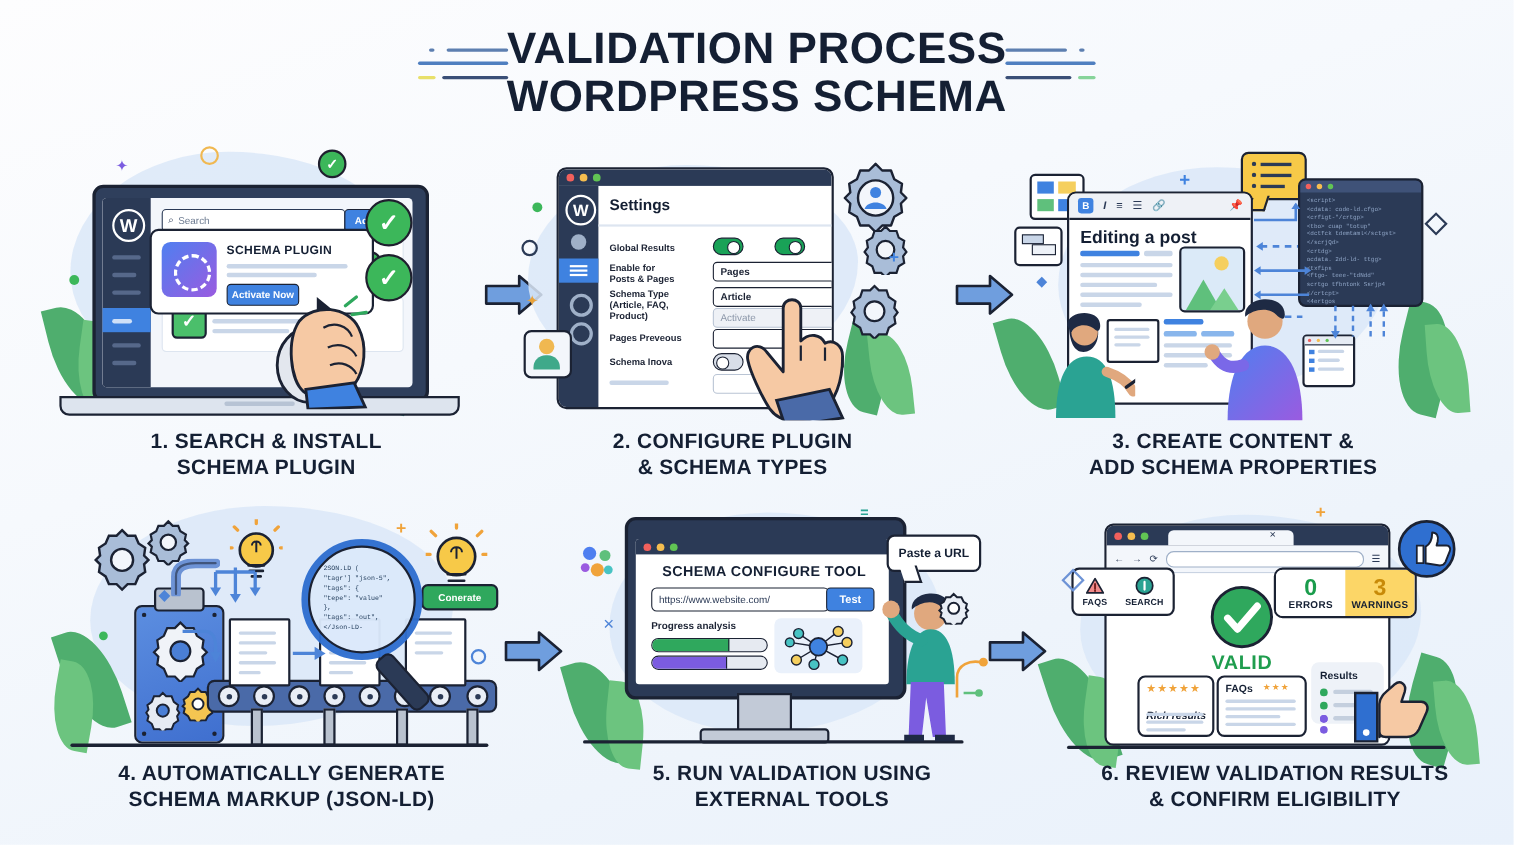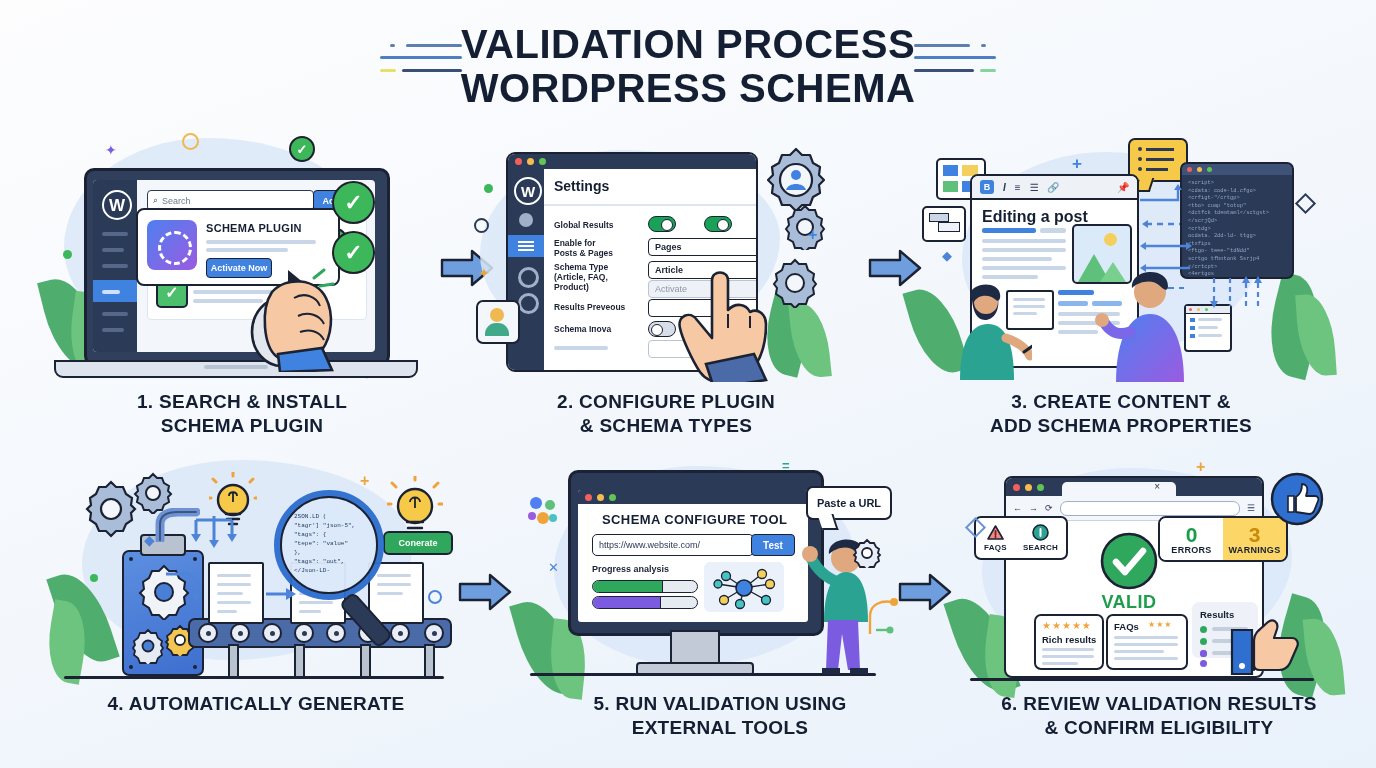--- a/index.html
+++ b/index.html
@@ -287,21 +287,21 @@
         <span style="font-size:7px;">▼</span>
       </div>
 
       <div class="s-label" style="left:46px;top:108px;width:64px;">Schema Type (Article, FAQ, Product)</div>
       <div class="select" style="left:140px;top:107px;width:108px;height:16px;">
         <span>Article</span>
         <span style="font-size:7px;">▼</span>
       </div>
       <div class="field" style="left:140px;top:126px;width:108px;height:16px;">Activate</div>
 
-      <div class="s-label" style="left:46px;top:148px;width:76px;">Results Preveous</div>
+      <div class="s-label" style="left:46px;top:148px;width:76px;">Pages Preveous</div>
       <div class="field" style="left:140px;top:145px;width:108px;height:16px;background:#fff;border-color:#1b2233;"></div>
 
       <div class="s-label" style="left:46px;top:170px;width:76px;">Schema Iпova</div>
       <div class="toggle off" style="left:140px;top:167px;width:26px;height:14px;">
           <div class="knob" style="left:1.5px;"></div>
         </div>
 
       <div class="line" style="left:46px;top:192px;width:54px;height:4px;"></div>
       <div class="field" style="left:140px;top:186px;width:108px;height:16px;background:#fff;border-color:#b9c4d4;"></div>
     </div>
@@ -634,20 +634,21 @@
       <path d="M32 32 l-5 -9 h10 Z" fill="#4d84d8"></path>
     </svg>
 
     <div class="spark" style="left:102px;top:82px;color:#4d84d8;font-size:14px;">◆</div>
     <div class="spark" style="left:318px;top:22px;color:#f0a33a;font-size:16px;font-weight:bold;">+</div>
     <div style="position:absolute;left:48px;top:124px;width:8px;height:8px;border-radius:50%;background:#3cb75a;"></div>
     <div style="position:absolute;left:386px;top:140px;width:10px;height:10px;border-radius:50%;border:2px solid #4d84d8;"></div>
 
     <div class="caption" style="top:242px;">
       <div>4. AUTOMATICALLY GENERATE</div>
+      <div>SCHEMA MARKUP (JSON-LD)</div>
     </div>
   </div>
 
   <svg class="arrow" style="left:458px;top:572px;" width="56" height="40" viewBox="0 0 56 40">
     <path d="M2 12 h30 v-9 l20 17 l-20 17 v-9 h-30 Z" fill="#6f9ede" stroke="#1b2233" stroke-width="2.4" stroke-linejoin="round"></path>
   </svg>
 
   <div class="panel" style="left:520px;top:458px;width:400px;height:242px;">
     <div class="blob" style="left:34px;top:8px;width:300px;height:200px;"></div>
 
@@ -762,21 +763,21 @@
       </div>
 
       <svg style="position:absolute;left:94px;top:54px;" width="58" height="58" viewBox="0 0 58 58">
         <circle cx="29" cy="29" r="27" fill="#2fa85d" stroke="#1b2233" stroke-width="2.6"></circle>
         <path d="M16 30 l9 10 l18 -21" stroke="#fff" stroke-width="6.5" fill="none" stroke-linecap="round" stroke-linejoin="round"></path>
       </svg>
       <div class="valid-txt" style="left:94px;top:114px;width:58px;">VALID</div>
 
       <div class="rescard" style="left:28px;top:136px;width:66px;height:52px;">
         <div class="stars" style="left:6px;top:4px;">★★★★★</div>
-        <div class="rescard-t" style="left:6px;top:18px;">Rich results</div>
+        <div class="rescard-t" style="left:6px;top:30px;font-style:italic;">Rich results</div>
         <div class="line" style="left:6px;top:32px;width:52px;height:3px;"></div>
         <div class="line" style="left:6px;top:39px;width:52px;height:3px;"></div>
         <div class="line" style="left:6px;top:46px;width:36px;height:3px;"></div>
       </div>
 
       <div class="rescard" style="left:100px;top:136px;width:78px;height:52px;">
         <div class="rescard-t" style="left:6px;top:5px;">FAQs</div>
         <div class="stars" style="left:40px;top:4px;font-size:8px;">★★★</div>
         <div class="line" style="left:6px;top:20px;width:64px;height:3px;"></div>
         <div class="line" style="left:6px;top:27px;width:64px;height:3px;"></div>

